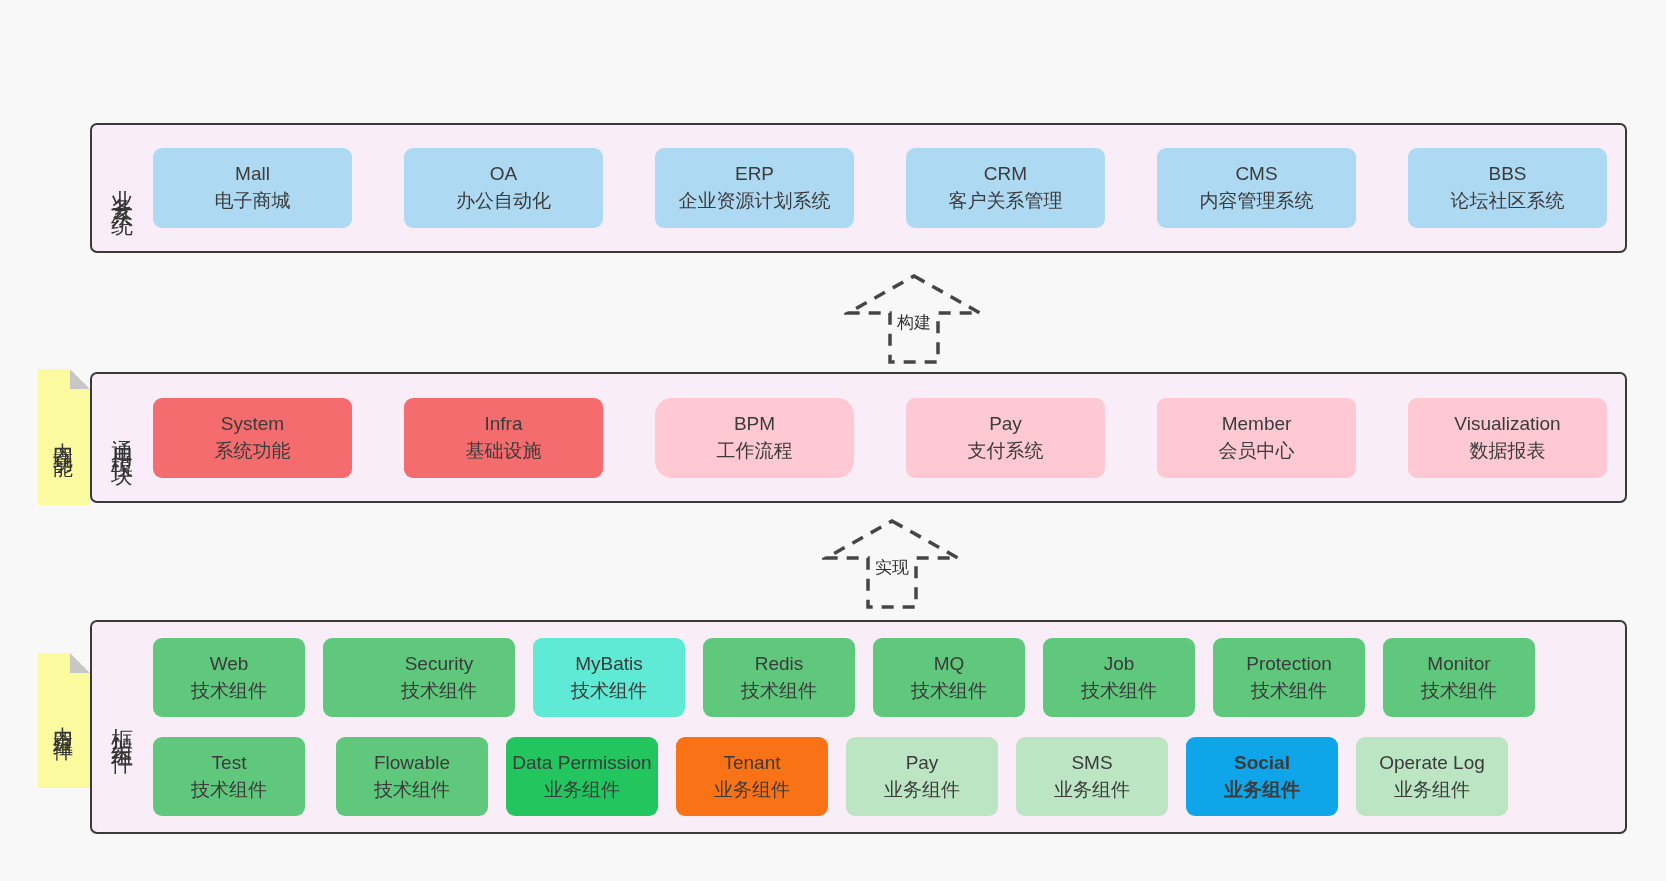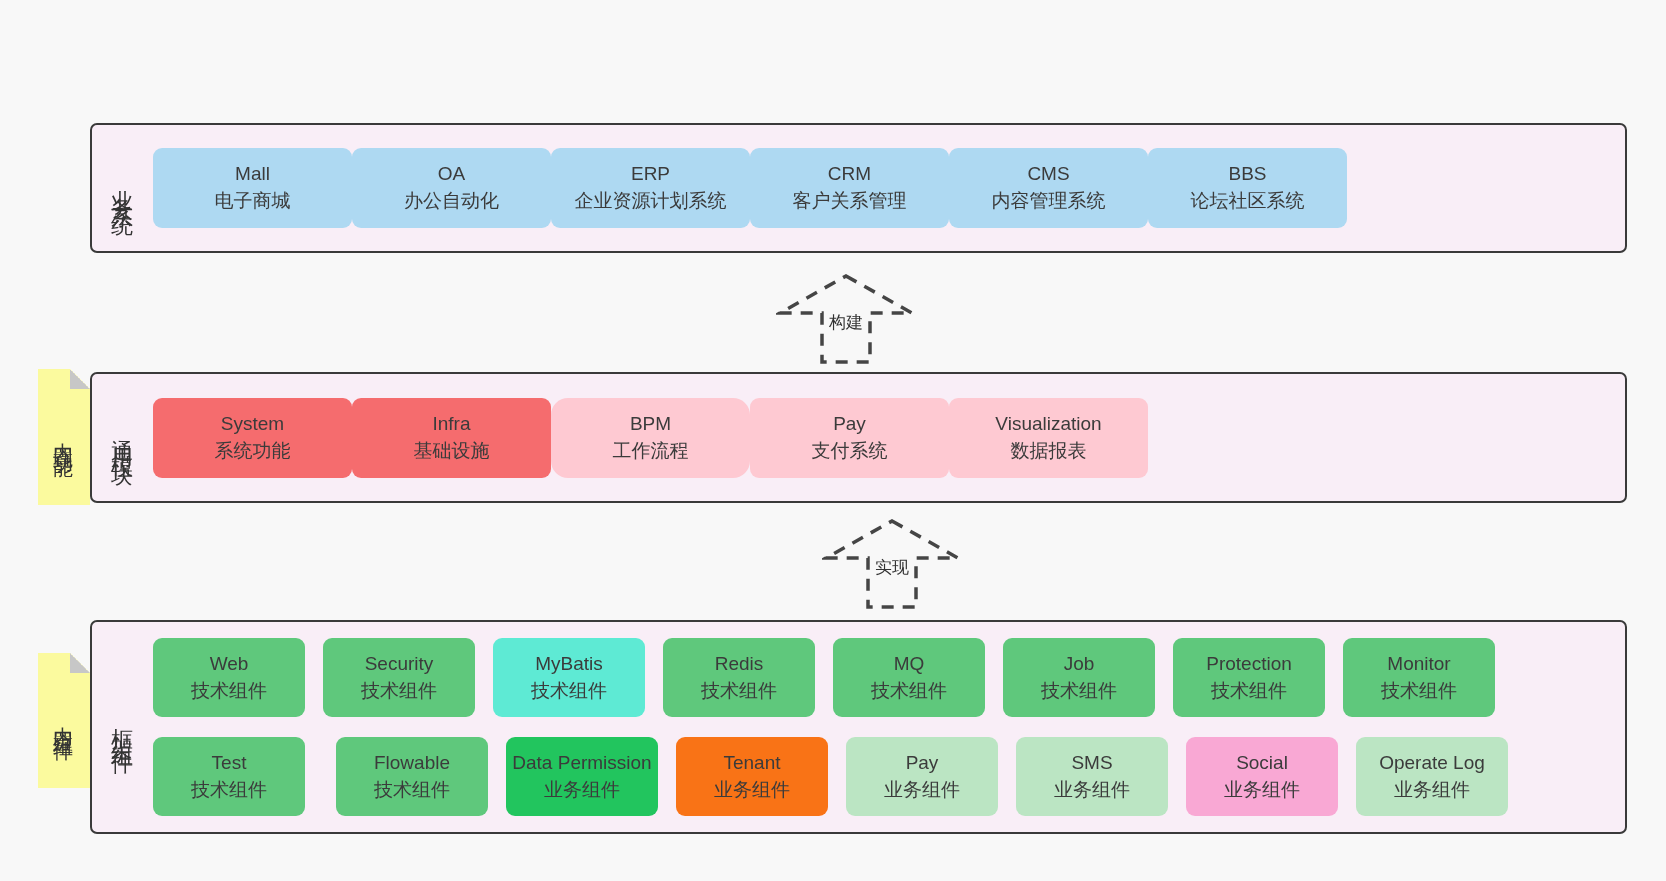--- a/index.html
+++ b/index.html
@@ -13,21 +13,21 @@
   .layer2{top:372px;height:131px;}
   .layer3{top:620px;height:214px;}
 
   .v-label{position:absolute;left:15px;top:50%;transform:translateY(-50%);
            writing-mode:vertical-rl;text-orientation:upright;
            font-size:22px;letter-spacing:8px;color:#333;white-space:nowrap;}
 
   .rows{position:absolute;left:61px;top:0;right:0;bottom:0;
         display:flex;flex-direction:column;justify-content:center;gap:20px;}
   .box-row{display:flex;align-items:center;}
-  .layer1 .box-row,.layer2 .box-row{}
+  .layer1 .box-row,.layer2 .box-row{gap:52px;}
   .layer3 .box-row{gap:18px;}
 
   .box{display:flex;flex-direction:column;align-items:center;justify-content:center;
        border-radius:9px;text-align:center;font-size:19px;line-height:1.42;
        color:#3b3b3b;flex:none;}
   .layer1 .box,.layer2 .box{width:199px;height:80px;}
   .layer3 .box{width:152px;height:79px;}
   .box-name,.box-desc{width:100%;}
 
   
@@ -36,21 +36,21 @@
               display:flex;align-items:center;justify-content:center;}
   .tag1{top:369px;height:136px;}
   .tag2{top:653px;height:135px;}
   .fold{position:absolute;top:0;right:0;width:20px;height:20px;
         background:linear-gradient(to bottom left,rgba(0,0,0,0) 50%,#c7c7c7 50%);}
   .tag-text{writing-mode:vertical-rl;text-orientation:upright;
             font-size:20px;letter-spacing:5px;color:#333;white-space:nowrap;}
 
   
   .arrow{position:absolute;width:140px;height:92px;}
-  .arrow1{left:776px;top:273px;}
+  .arrow1{left:844px;top:273px;}
   .arrow2{left:822px;top:518px;}
   .arrow svg{position:absolute;left:0;top:0;}
   .arrow-label{position:absolute;left:50%;top:49px;transform:translate(-50%,-50%);
                background:#f8f8f8;padding:2px 3px;font-size:17px;color:#333;white-space:nowrap;}
 </style>
 </head>
 <body>
 
 <div class="canvas">
 
@@ -100,36 +100,40 @@
           </div>
           <div class="box" style="background: rgb(254, 201, 210); border-radius: 17px;">
             <div class="box-name">BPM</div>
             <div class="box-desc">工作流程</div>
           </div>
           <div class="box" style="background: rgb(254, 201, 210);">
             <div class="box-name">Pay</div>
             <div class="box-desc">支付系统</div>
           </div>
           <div class="box" style="background: rgb(254, 201, 210);">
+            <div class="box-name">Member</div>
+            <div class="box-desc">会员中心</div>
+          </div>
+          <div class="box" style="background: rgb(254, 201, 210);">
             <div class="box-name">Visualization</div>
             <div class="box-desc">数据报表</div>
           </div>
         </div>
       </div>
   </section>
 
   <section class="layer layer3">
     <div class="v-label">框架组件</div>
     <div class="rows">
         <div class="box-row">
           <div class="box" style="background: rgb(95, 200, 124);">
             <div class="box-name">Web</div>
             <div class="box-desc">技术组件</div>
           </div>
-          <div class="box" style="background: rgb(95, 200, 124);">
+          <div class="box" style="background: rgb(95, 200, 124); padding-left: 40px;">
             <div class="box-name">Security</div>
             <div class="box-desc">技术组件</div>
           </div>
           <div class="box" style="background: #5eead4;">
             <div class="box-name">MyBatis</div>
             <div class="box-desc">技术组件</div>
           </div>
           <div class="box" style="background: rgb(95, 200, 124);">
             <div class="box-name">Redis</div>
             <div class="box-desc">技术组件</div>
@@ -169,21 +173,21 @@
             <div class="box-desc">业务组件</div>
           </div>
           <div class="box" style="background: rgb(187, 229, 195);">
             <div class="box-name">Pay</div>
             <div class="box-desc">业务组件</div>
           </div>
           <div class="box" style="background: rgb(187, 229, 195);">
             <div class="box-name">SMS</div>
             <div class="box-desc">业务组件</div>
           </div>
-          <div class="box" style="background: #f9a8d4;">
+          <div class="box" style="background: #0ea5e9; font-weight: bold;">
             <div class="box-name">Social</div>
             <div class="box-desc">业务组件</div>
           </div>
           <div class="box" style="background: rgb(187, 229, 195);">
             <div class="box-name">Operate Log</div>
             <div class="box-desc">业务组件</div>
           </div>
         </div>
       </div>
   </section>

